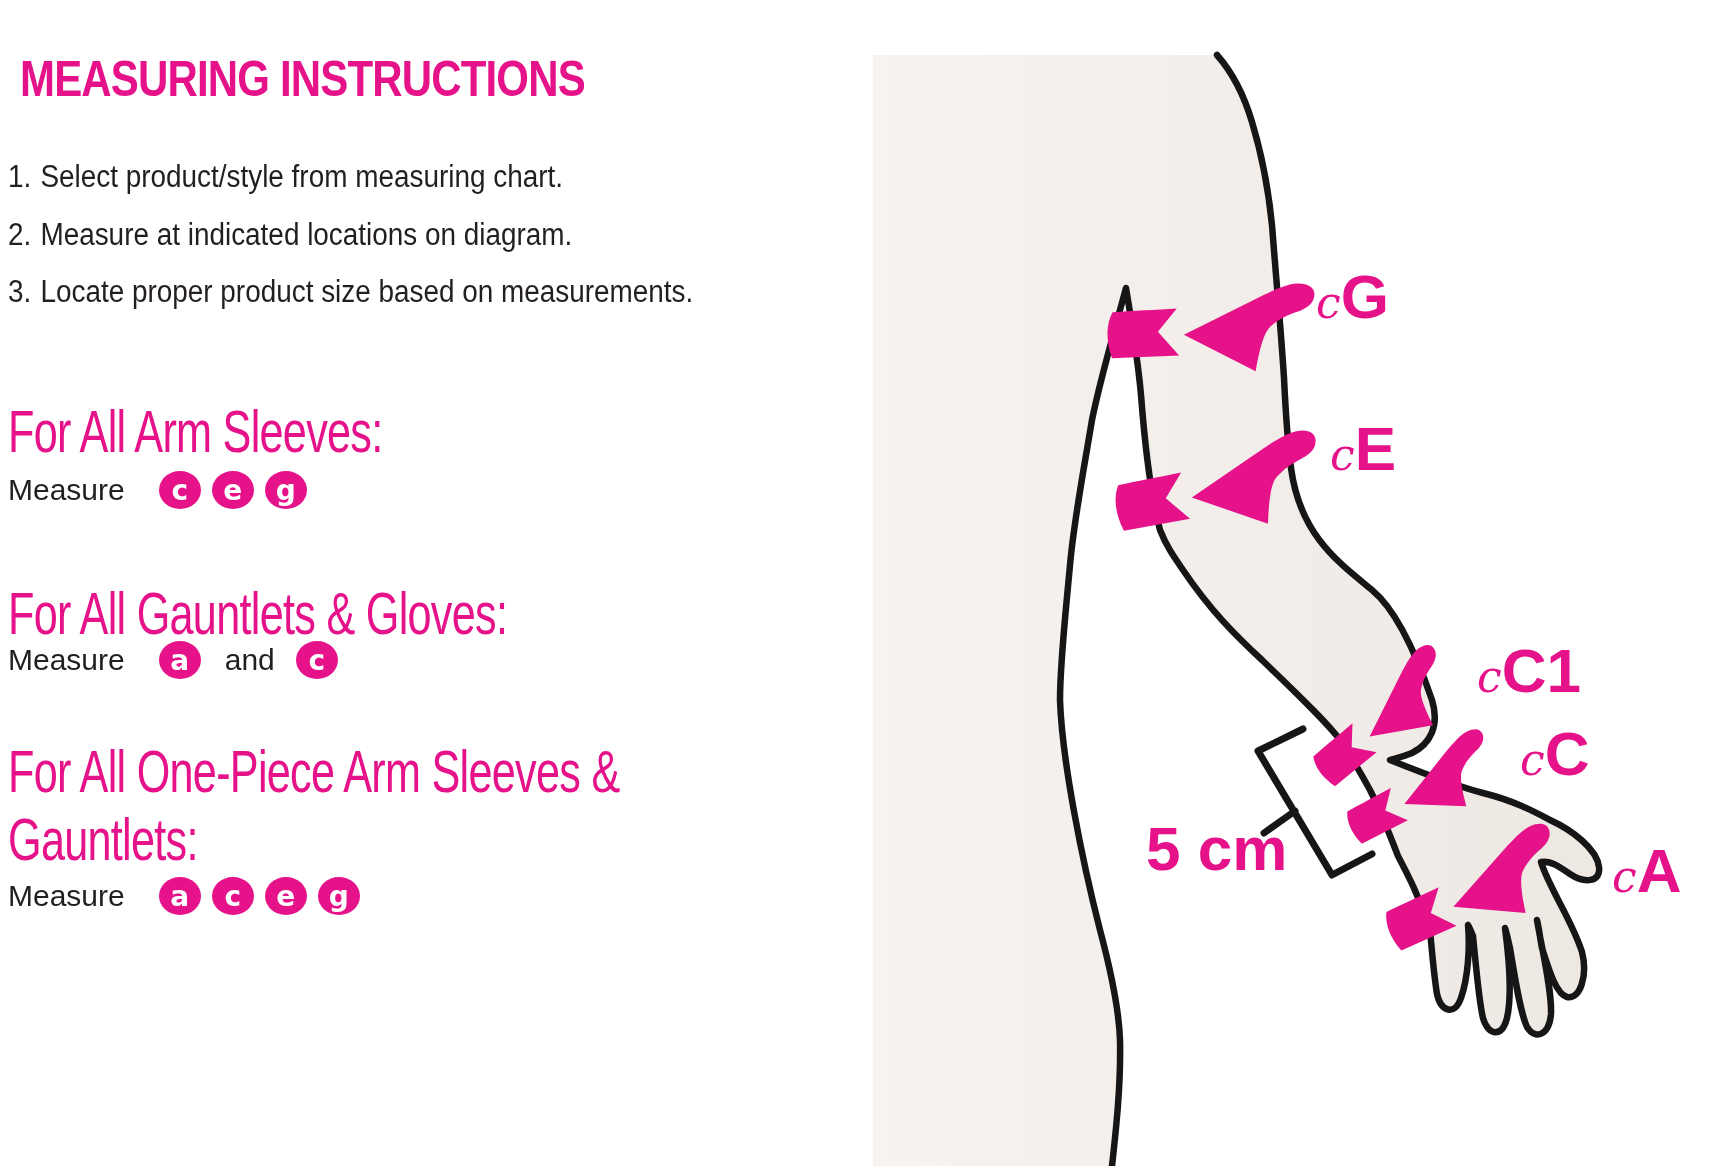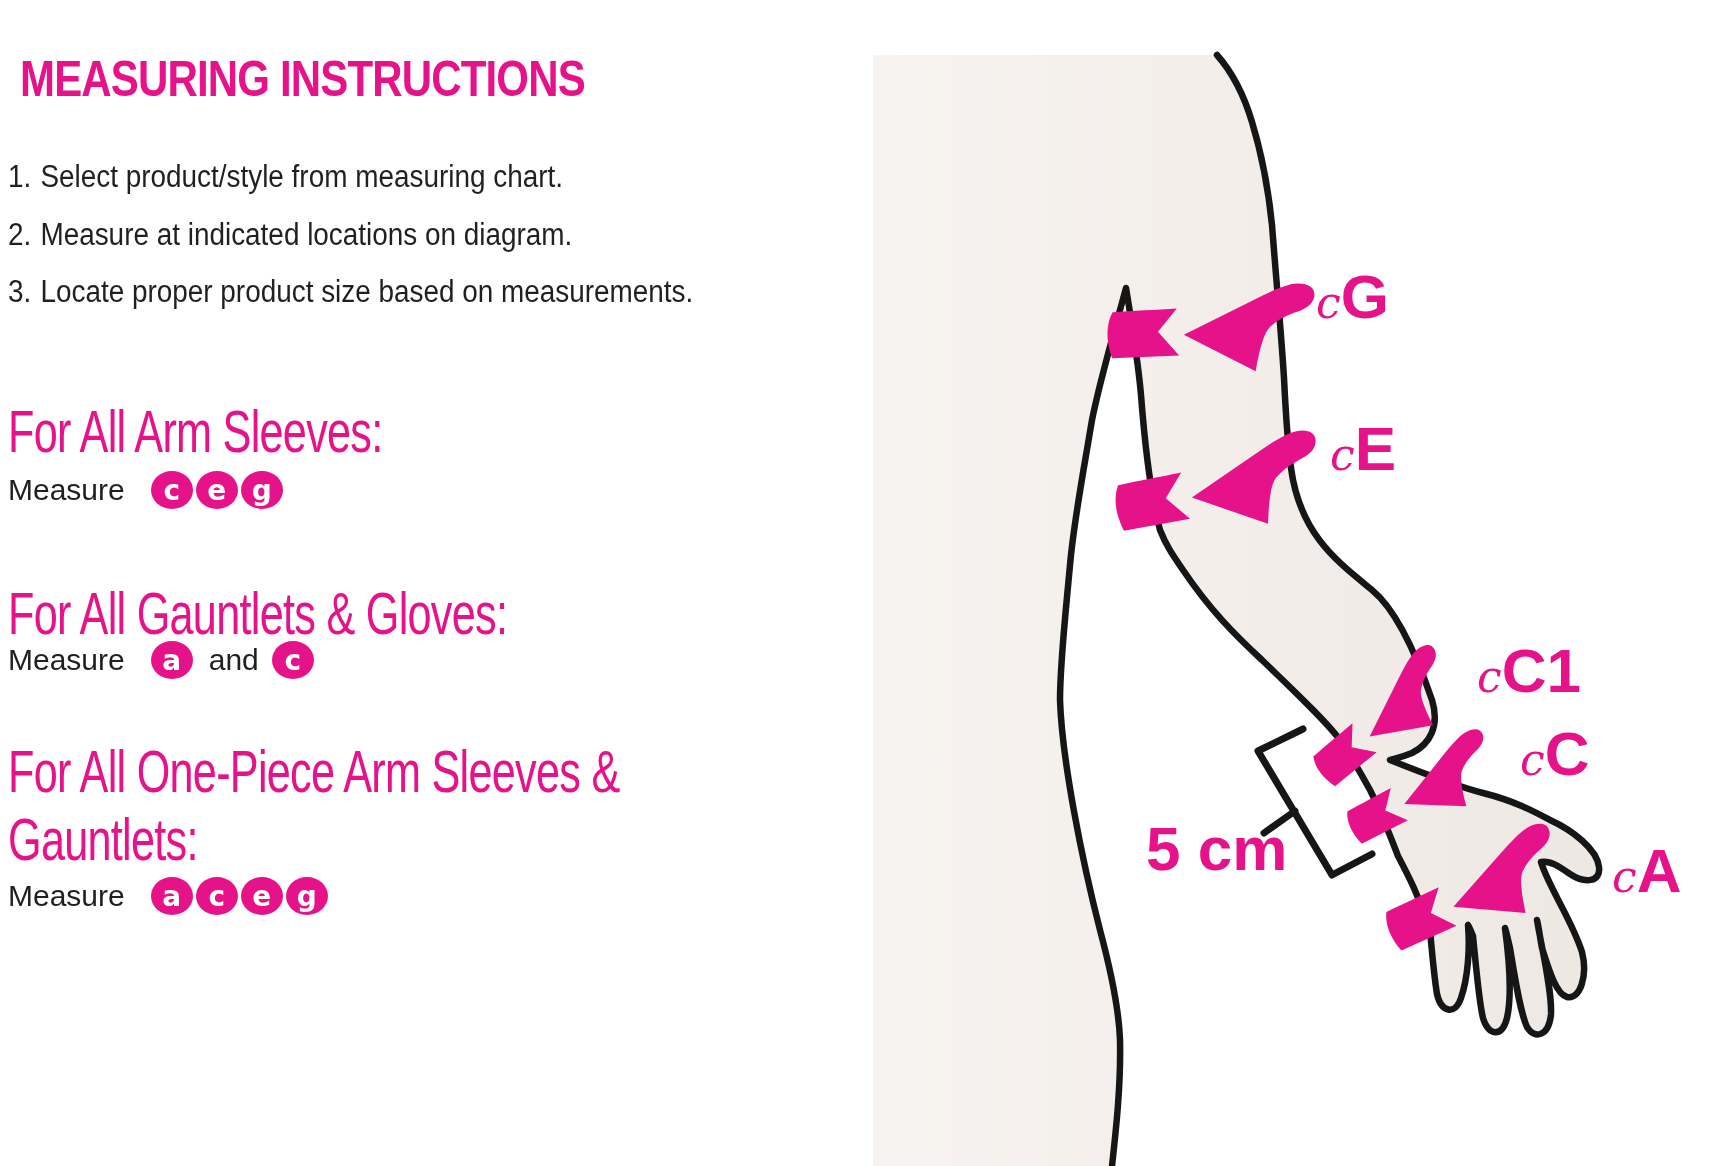--- a/index.html
+++ b/index.html
@@ -17,21 +17,21 @@
     transform:scaleX(.9);transform-origin:left top;white-space:nowrap;
   }
   .step .num{display:inline-block;width:36px;}
   .sec-heading{
     left:8px;font-size:60px;line-height:68px;letter-spacing:-1px;
     color:var(--pink,#e6128a);
     transform:scaleX(.72);transform-origin:left top;white-space:nowrap;
   }
   .measure-row{
     left:8px;height:40px;display:flex;align-items:center;
-    font-size:30px;white-space:nowrap;
+    font-size:30px;white-space:nowrap;gap:8px;
   }
   .measure-row .measure-word{margin-right:26px;}
   .measure-row .conj{margin:0 13px;}
   .badge{
     width:42px;height:38px;border-radius:50%;
     background:var(--pink,#e6128a);color:#ffffff;
     font-family:"DejaVu Sans",sans-serif;font-weight:bold;font-size:28px;
     display:flex;align-items:center;justify-content:center;
     margin-right:3px;flex:0 0 auto;
   }

